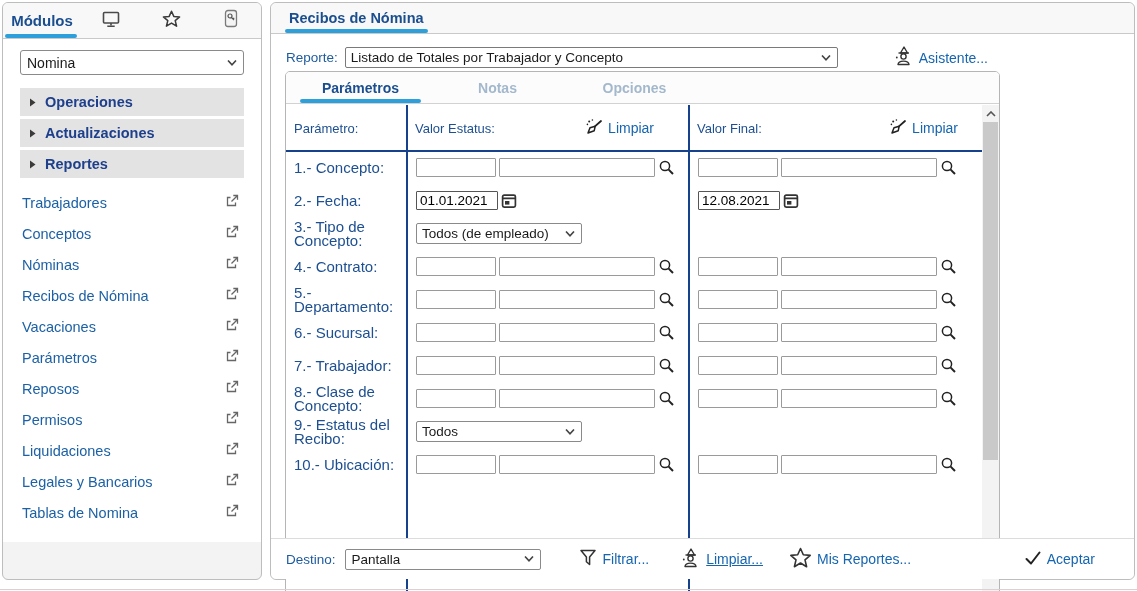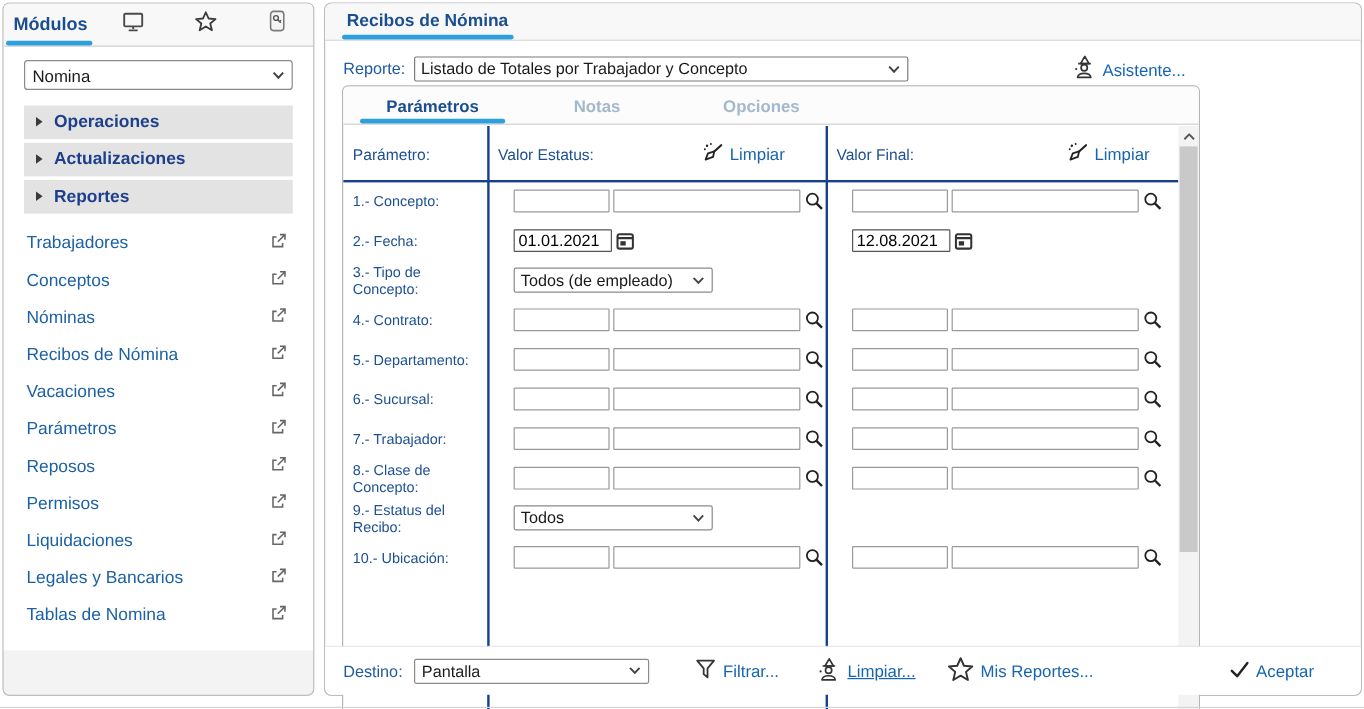--- a/index.html
+++ b/index.html
@@ -39,21 +39,21 @@
 
   
   #main { left:270px; top:2px; width:865px; height:578px; }
   .main-header { height:31px; background:#f8f8f8; border-bottom:1px solid #c9c9c9; display:flex; border-radius:6px 6px 0 0; }
   .main-tab { position:relative; margin-left:14px; display:flex; align-items:center; padding:0 4px;
     color:#1a4e8f; font-weight:bold; font-size:14.5px; cursor:pointer; }
   .main-tab::after { content:""; position:absolute; left:0; right:0; bottom:0; height:4px; background:#2da0dc; border-radius:2px; }
 
   .report-row { display:flex; align-items:center; padding:11px 0 0 15px; }
   .report-label { color:#1d5a9e; font-size:13.5px; margin-right:7px; }
-  #report-select { width:412px; height:21px; font-size:13.5px; padding:0 20px 0 5px; border-radius:2px; border-color:#7a7a7a; }
+  #report-select { width:493px; height:21px; font-size:13.5px; padding:0 20px 0 5px; border-radius:2px; border-color:#7a7a7a; }
   .assistant { display:flex; align-items:center; gap:5px; margin-left:auto; margin-right:146px;
     color:#1565b0; font-size:14px; cursor:pointer; white-space:nowrap; }
 
   .params-box { position:absolute; left:14px; top:68px; width:715px; height:538px;
     border:1px solid #b5b5b5; border-radius:5px; overflow:hidden; background:#fff; }
   .ptabs { height:32px; display:flex; border-bottom:1px solid #d2d2d2; background:#fcfcfc; padding-left:6px; }
   .ptab { width:137px; position:relative; display:flex; align-items:center; justify-content:center;
     font-weight:bold; font-size:14px; color:#a3b8cc; cursor:pointer; }
   .ptab.active { color:#1a4e8f; }
   .ptab.active::after { content:""; position:absolute; left:8px; right:8px; bottom:0; height:4px; background:#2da0dc; border-radius:2px; }
@@ -72,22 +72,22 @@
   .phead { height:46px; display:flex; align-items:center; position:relative; }
   .ph-label { width:120px; padding-left:8px; color:#1d4f91; font-size:13px; }
   .ph-cell { display:flex; align-items:center; justify-content:space-between; padding-left:9px; }
   .ph-cell.init { width:282px; padding-right:34px; }
   .ph-cell.fin { flex:1; padding-right:24px; }
   .ph-cell .coltitle { color:#1d4f91; font-size:13px; }
   .limpiar { display:flex; align-items:center; gap:4px; color:#1565b0; font-size:14px; cursor:pointer; }
 
   #param-rows { position:relative; }
   .prow { height:33px; display:flex; align-items:center; }
-  .plabel { width:120px; padding-left:8px; color:#1d4f91; font-size:12px; line-height:14px; }
-  .pcell { display:flex; gap:3px; padding-left:22px; }
+  .plabel { width:120px; padding-left:8px; color:#1d4f91; font-size:15px; line-height:14px; }
+  .pcell { display:flex; gap:3px; padding-left:10px; }
   .pcell.init { width:282px; }
   .pcell.fin { flex:1; }
   input.txt { height:19px; border:1px solid #9a9a9a; font-family:"Liberation Sans",sans-serif;
     font-size:13px; padding:1px 3px; border-radius:1px; background:#fff; }
   input.small { width:80px; }
   input.big { width:156px; }
   input.date { width:82px; height:19px; border-color:#555; font-size:13.5px; }
   .iconbtn { background:none; border:none; padding:0; margin:0; display:flex; align-items:center; cursor:pointer; }
   select.param { width:166px; height:21px; font-size:13.5px; padding:0 20px 0 5px; border-radius:2px; }
 

